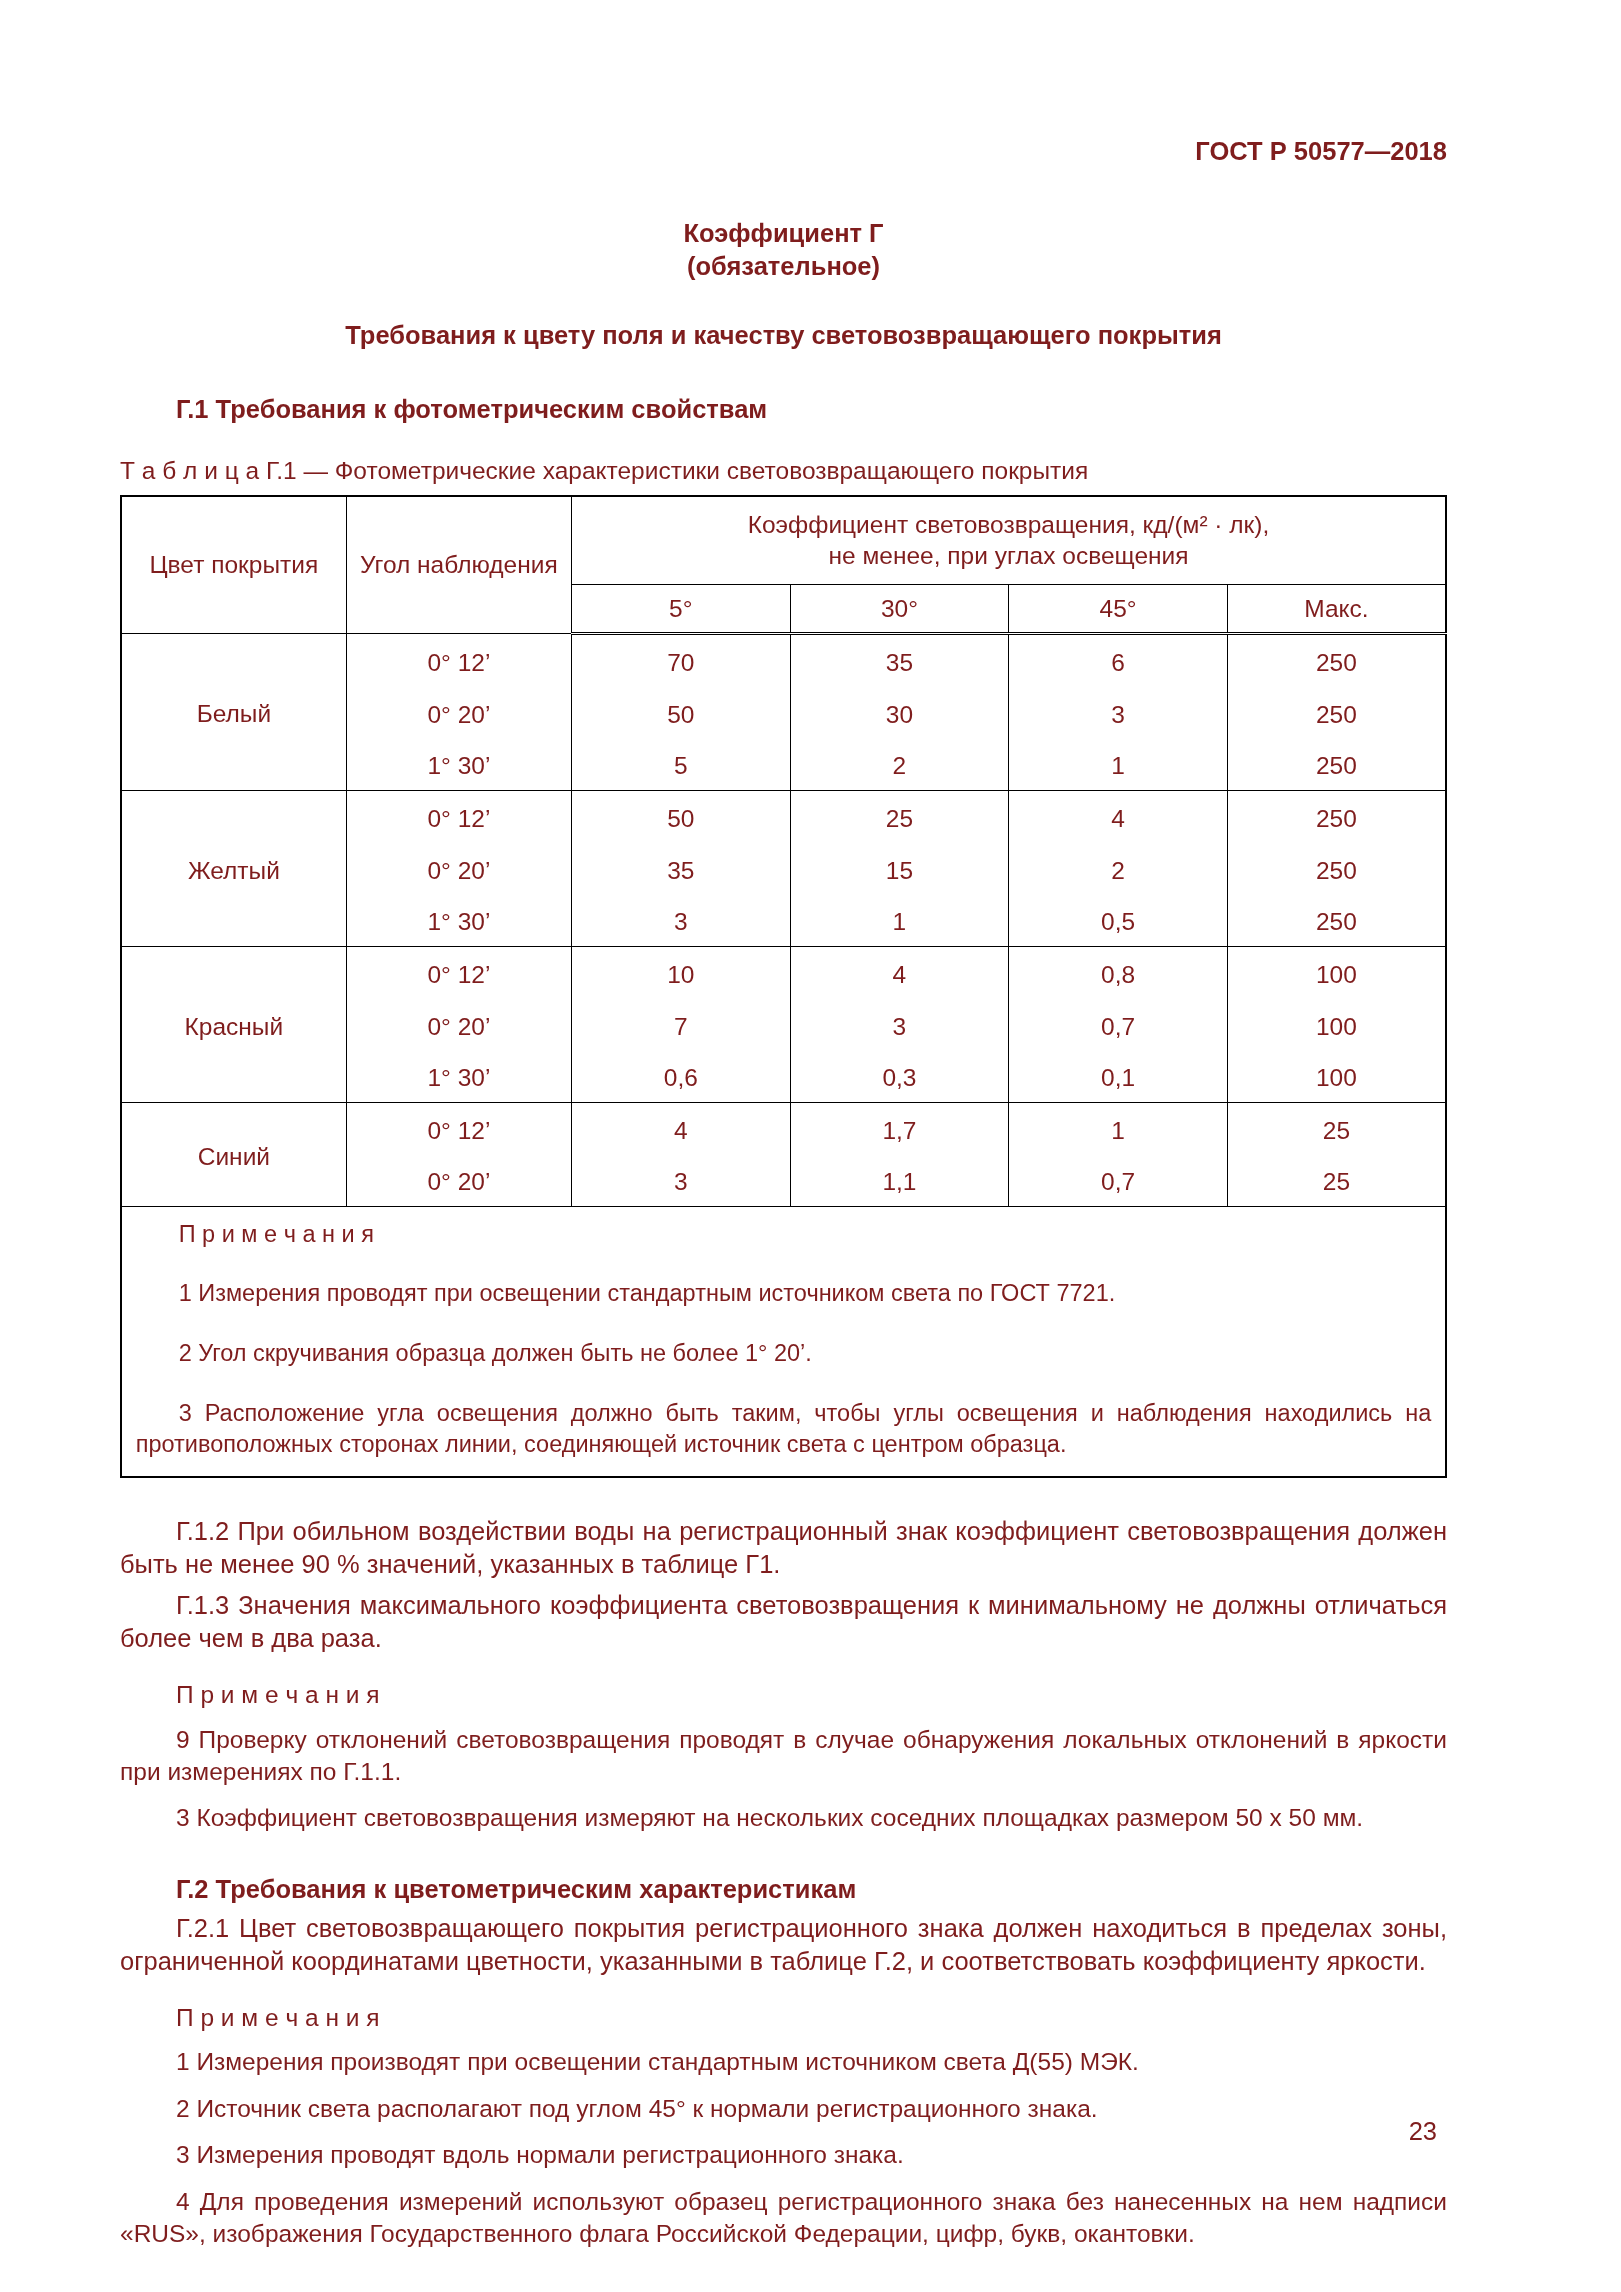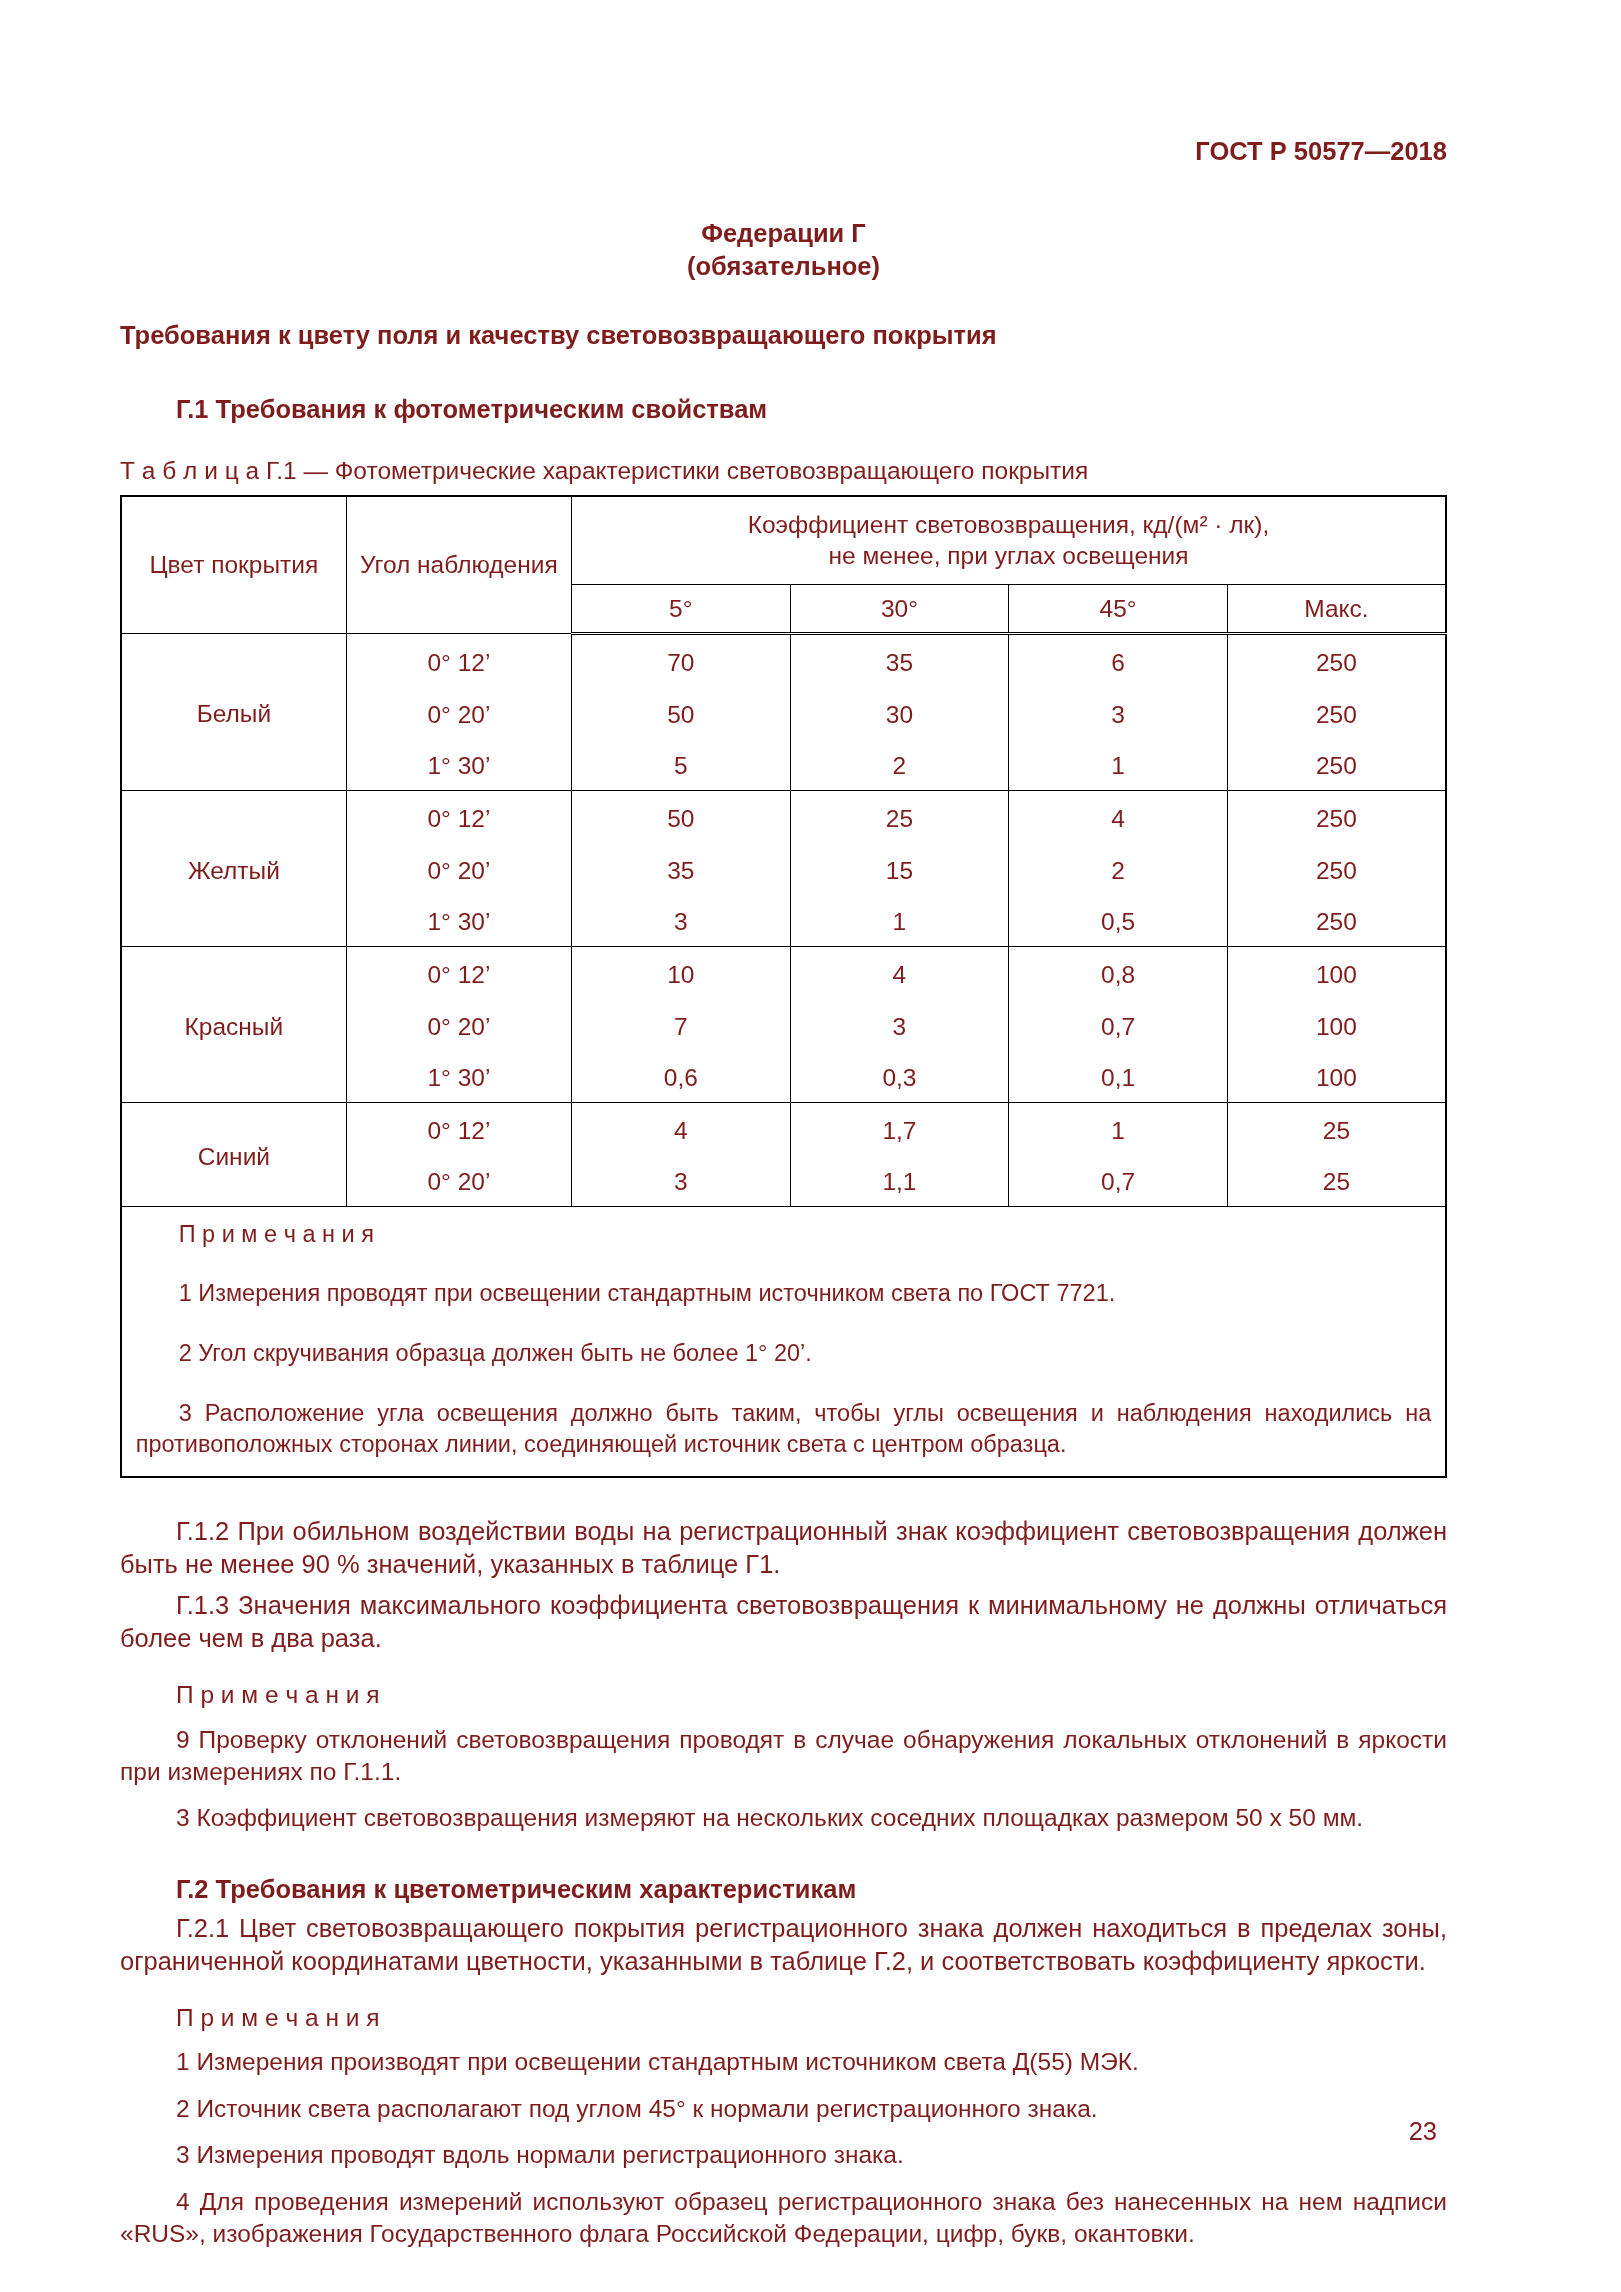--- a/index.html
+++ b/index.html
@@ -8,21 +8,21 @@
     width: 1621px; height: 2293px;
     position: relative; overflow: hidden;
     margin: 0 auto;
     background: #ffffff;
     color: #7f1d1d;
     font-family: "Liberation Sans", sans-serif;
     padding: 137px 174px 0 120px;
   }
   .doc-code { text-align: right; font-weight: 700; font-size: 25.5px; margin-bottom: 51px; }
   .center-b { text-align: center; font-weight: 700; font-size: 25.5px; line-height: 1.3; }
-  .doc-title { font-weight: 700; font-size: 25.5px; line-height: 1.4; margin-top: 35px; }
+  .doc-title { text-align: center; font-weight: 700; font-size: 25.5px; line-height: 1.4; margin-top: 35px; }
   .section-heading { font-weight: 700; font-size: 25.5px; text-indent: 56px; margin-top: 41px; }
   .para { font-size: 25.5px; line-height: 1.3; text-align: justify; text-indent: 56px; margin-top: 7.8px; }
   .para.mt { margin-top: 37px; }
   .table-caption { font-size: 24.5px; margin-top: 33px; margin-bottom: 9.8px; }
 
   .gtable { width: 100%; border-collapse: collapse; border: 2px solid #000; table-layout: fixed; }
   .gtable td {
     font-size: 24.5px; text-align: center; vertical-align: middle;
     border-left: 1px solid #000; border-right: 1px solid #000;
     padding: 6.9px 7.8px; line-height: 1.3;
@@ -41,21 +41,21 @@
   .bnote { font-size: 24.5px; line-height: 1.3; text-align: justify; text-indent: 56px; margin-top: 14.7px; }
   .page-number { position: absolute; right: 184px; bottom: 147px; font-size: 25.5px; }
 </style>
 </head>
 <body>
 
 <div class="page">
 
   <div class="doc-code">ГОСТ Р 50577—2018</div>
 
-  <div class="center-b">Федерации Г</div>
+  <div class="center-b">Коэффициент Г</div>
   <div class="center-b">(обязательное)</div>
 
   <div class="doc-title">
     <div>Требования к цвету поля и качеству световозвращающего покрытия</div>
   </div>
 
   <div class="section-heading">Г.1 Требования к фотометрическим свойствам</div>
 
   <div class="table-caption">Т а б л и ц а  Г.1 — Фотометрические характеристики световозвращающего покрытия</div>
 

